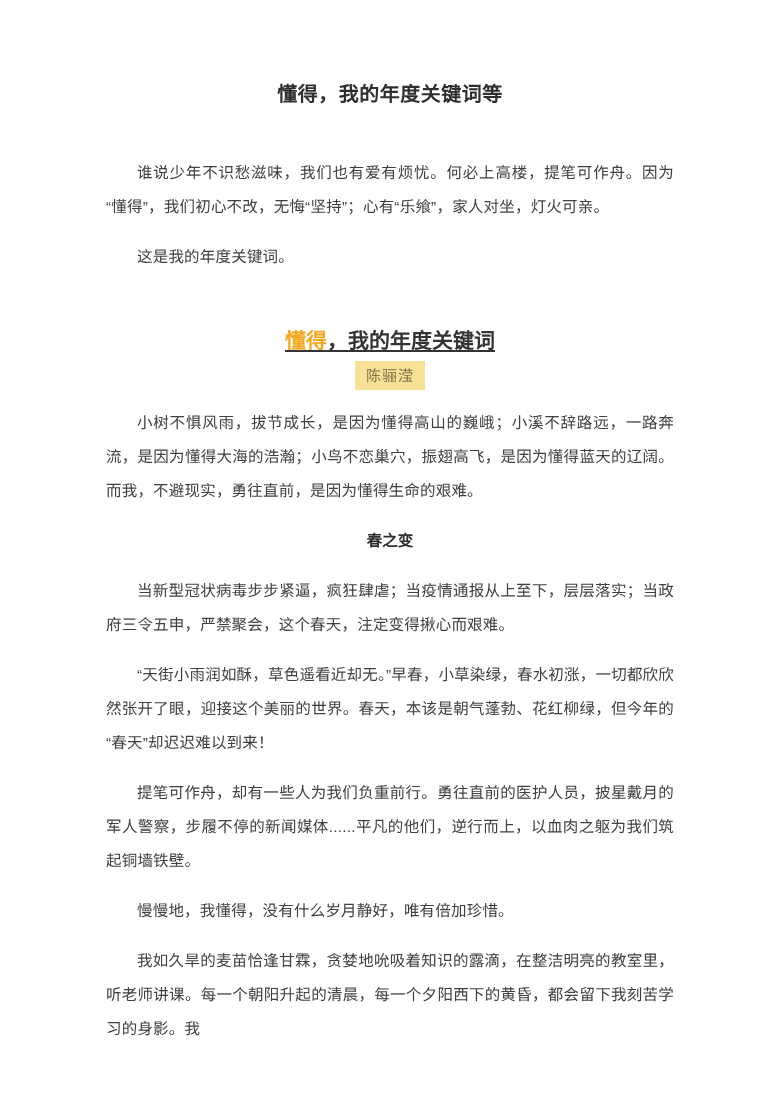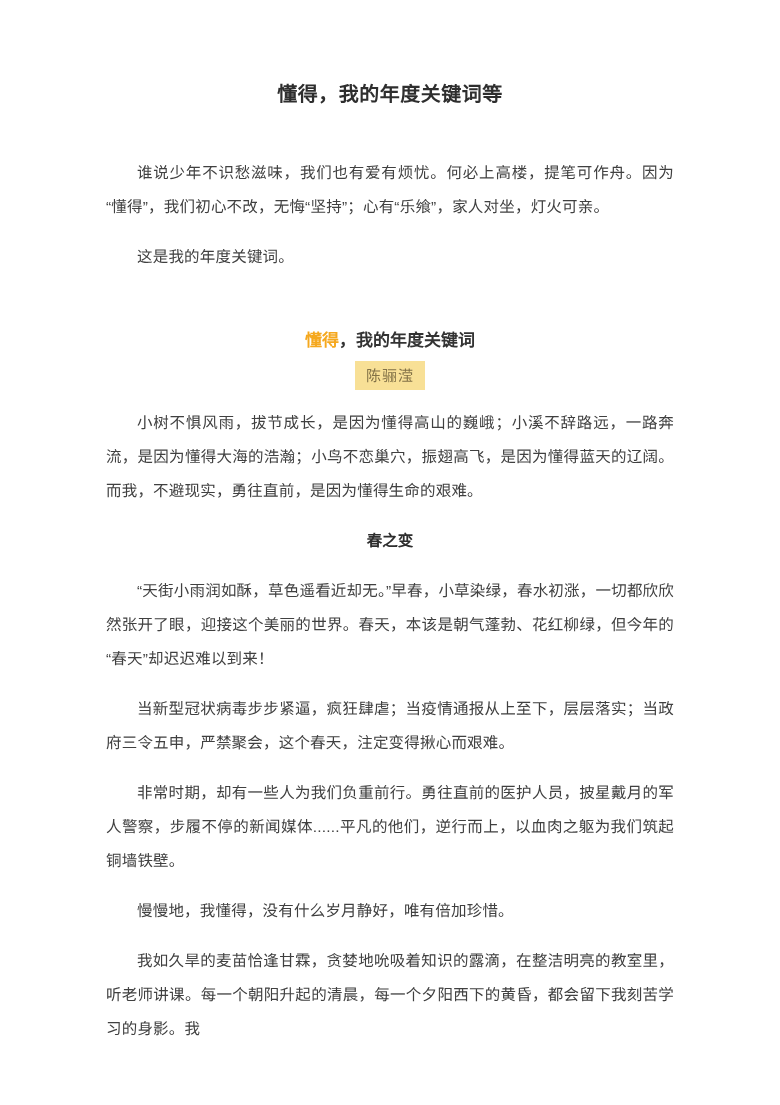--- a/index.html
+++ b/index.html
@@ -35,25 +35,26 @@
     text-align: justify;
     text-indent: 2em;
     color: #404040;
     letter-spacing: 0.2px;
   }
   .spacer-line {
     height: 34px;
   }
   .subtitle {
     margin: 0;
-    font-size: 17px;
+    font-size: 21px;
     line-height: 34px;
     font-weight: bold;
     text-align: center;
     color: #333333;
+    text-decoration: underline;
   }
   .subtitle .accent { color: #F5A81E; }
   .author-row {
     text-align: center;
     margin: 3px 0 4px 0;
     line-height: 29px;
   }
   .author-badge {
     display: inline-block;
     background: #F8E096;
@@ -87,20 +88,20 @@
 
   <h2 class="subtitle"><span class="accent">懂得</span><span>，我的年度关键词</span></h2>
 
   <div class="author-row">
     <span class="author-badge">陈骊滢</span>
   </div>
 
   <p class="para">小树不惧风雨，拔节成长，是因为懂得高山的巍峨；小溪不辞路远，一路奔流，是因为懂得大海的浩瀚；小鸟不恋巢穴，振翅高飞，是因为懂得蓝天的辽阔。而我，不避现实，勇往直前，是因为懂得生命的艰难。</p>
 
   <h3 class="section-heading">春之变</h3>
+  <p class="para">当新型冠状病毒步步紧逼，疯狂肆虐；当疫情通报从上至下，层层落实；当政府三令五申，严禁聚会，这个春天，注定变得揪心而艰难。</p>
   <p class="para">“天街小雨润如酥，草色遥看近却无。”早春，小草染绿，春水初涨，一切都欣欣然张开了眼，迎接这个美丽的世界。春天，本该是朝气蓬勃、花红柳绿，但今年的“春天”却迟迟难以到来！</p>
-  <p class="para">当新型冠状病毒步步紧逼，疯狂肆虐；当疫情通报从上至下，层层落实；当政府三令五申，严禁聚会，这个春天，注定变得揪心而艰难。</p>
-  <p class="para">非常时期，却有一些人为我们负重前行。勇往直前的医护人员，披星戴月的军人警察，步履不停的新闻媒体......平凡的他们，逆行而上，以血肉之躯为我们筑起铜墙铁壁。</p>
+  <p class="para">提笔可作舟，却有一些人为我们负重前行。勇往直前的医护人员，披星戴月的军人警察，步履不停的新闻媒体......平凡的他们，逆行而上，以血肉之躯为我们筑起铜墙铁壁。</p>
   <p class="para">慢慢地，我懂得，没有什么岁月静好，唯有倍加珍惜。</p>
 
   <p class="para">我如久旱的麦苗恰逢甘霖，贪婪地吮吸着知识的露滴，在整洁明亮的教室里，听老师讲课。每一个朝阳升起的清晨，每一个夕阳西下的黄昏，都会留下我刻苦学习的身影。我</p>
 
 </div>
 
 </body></html>

